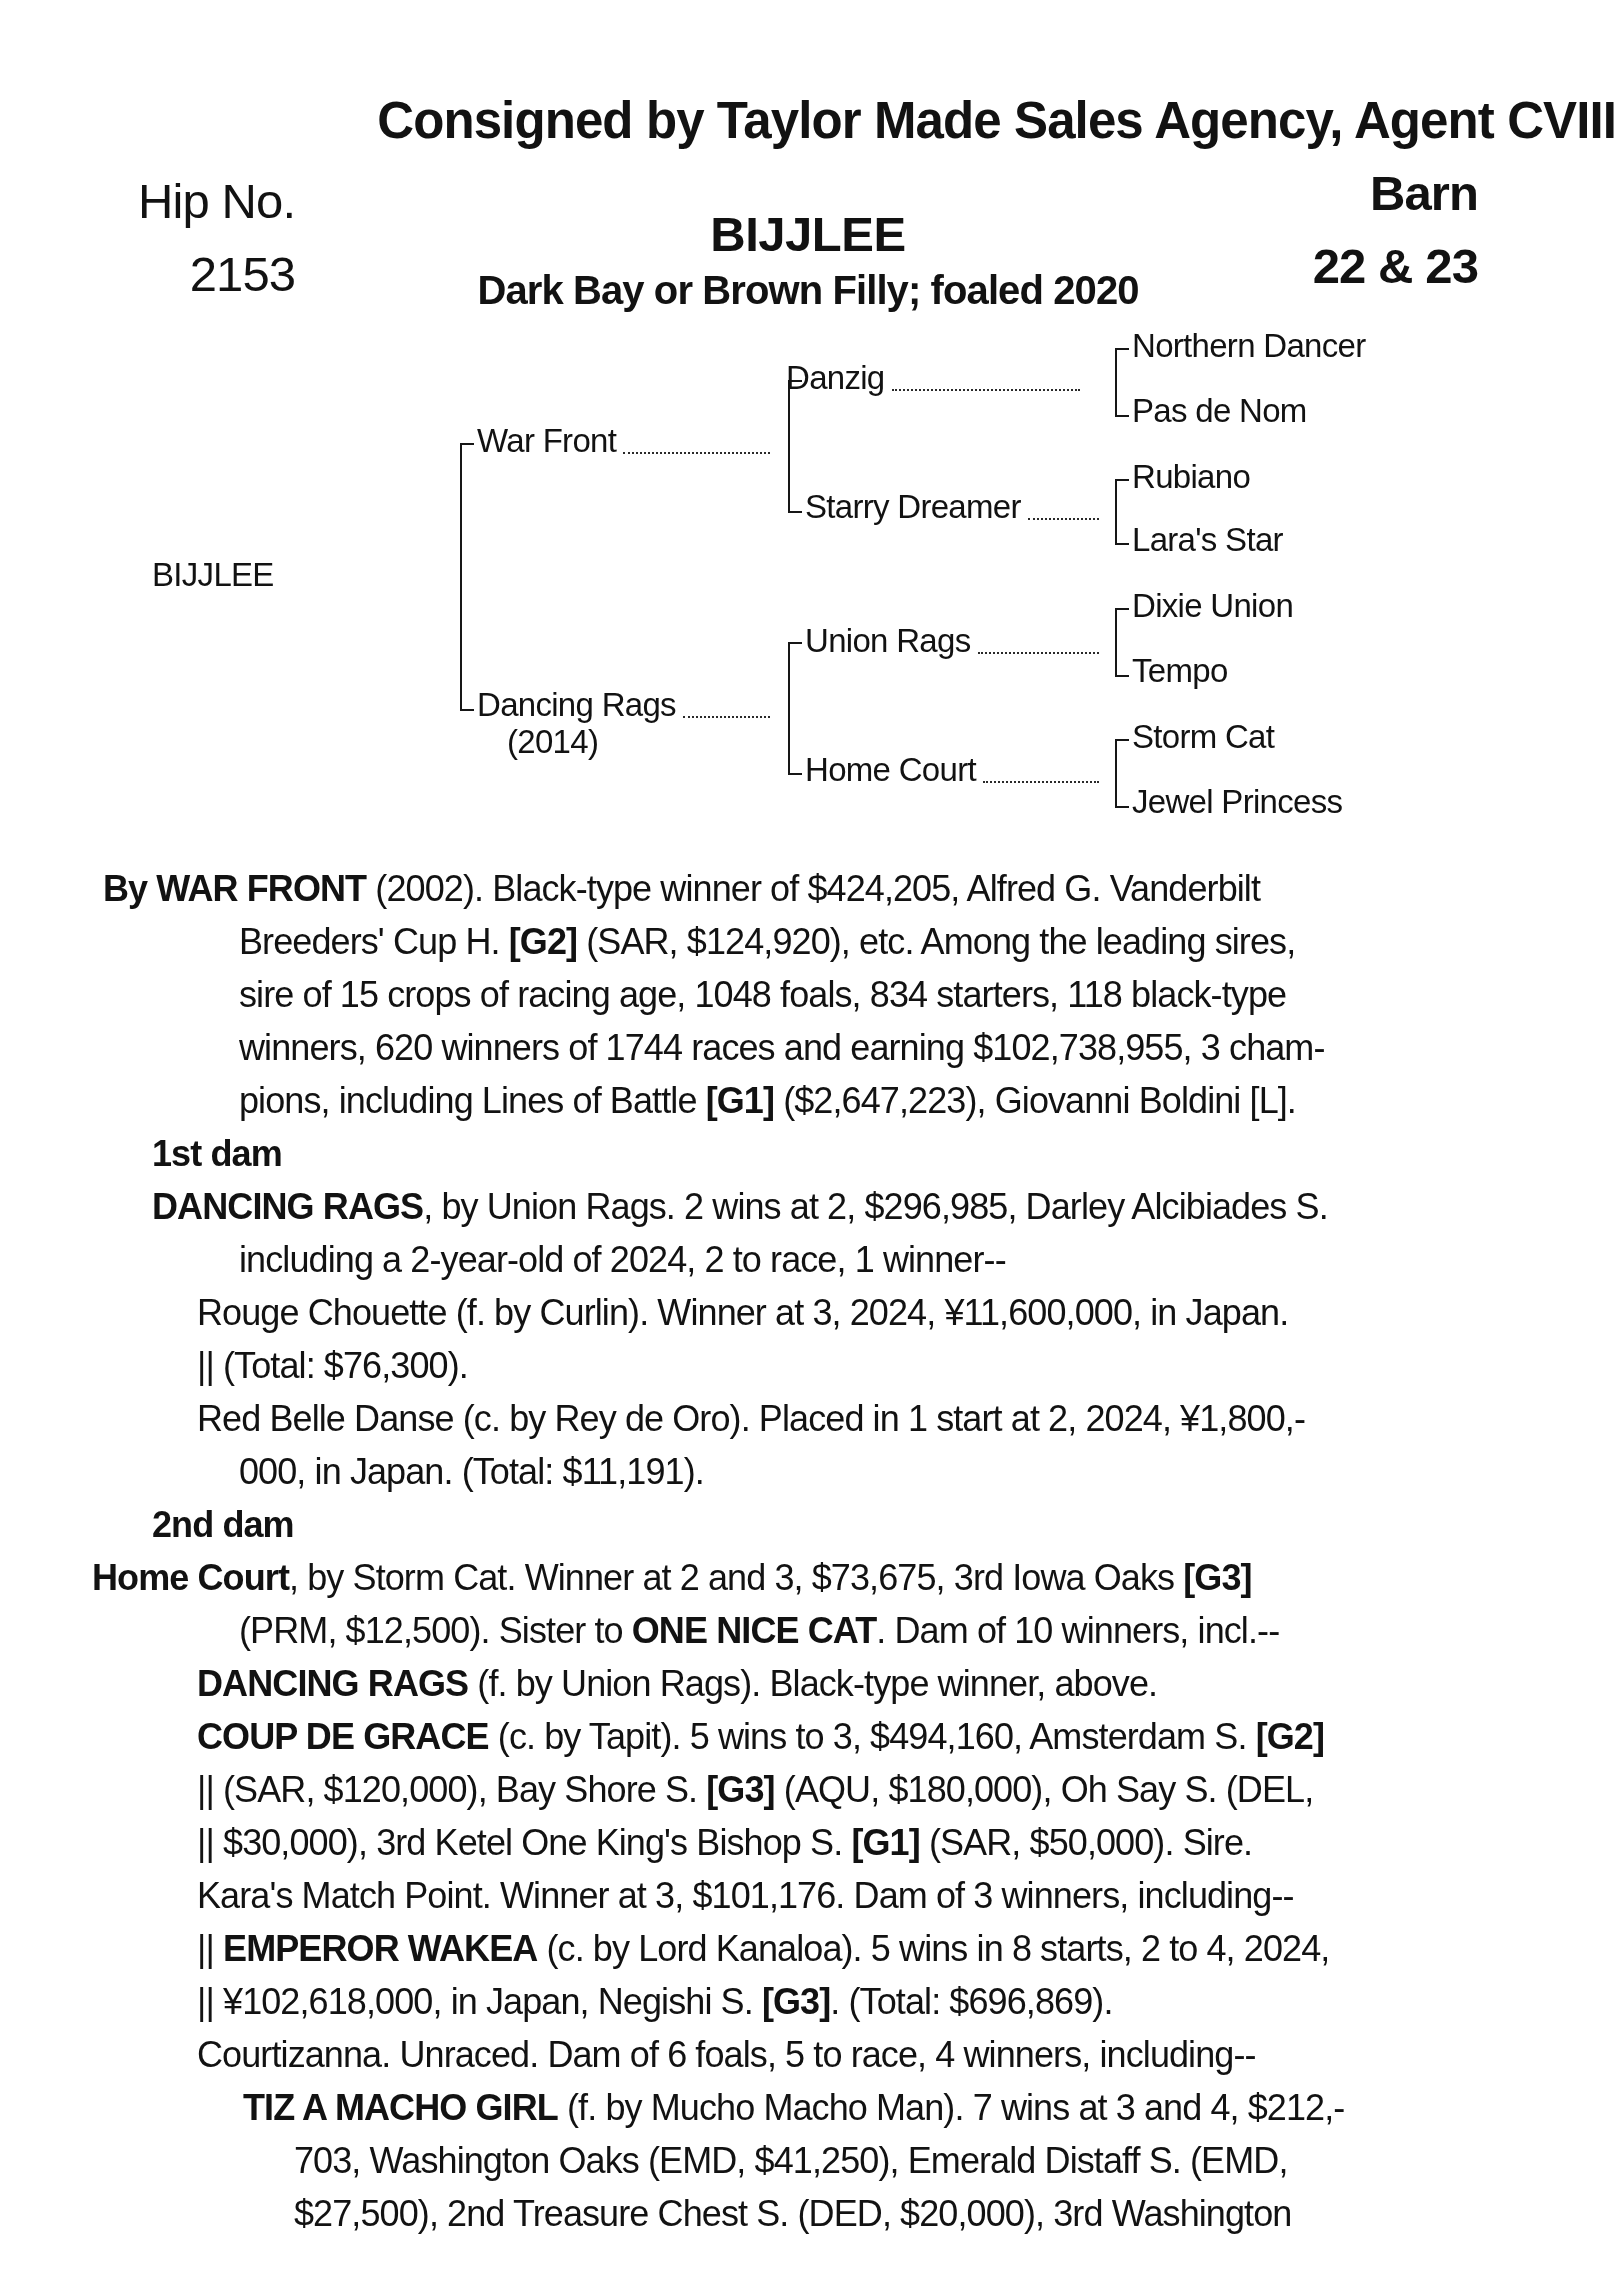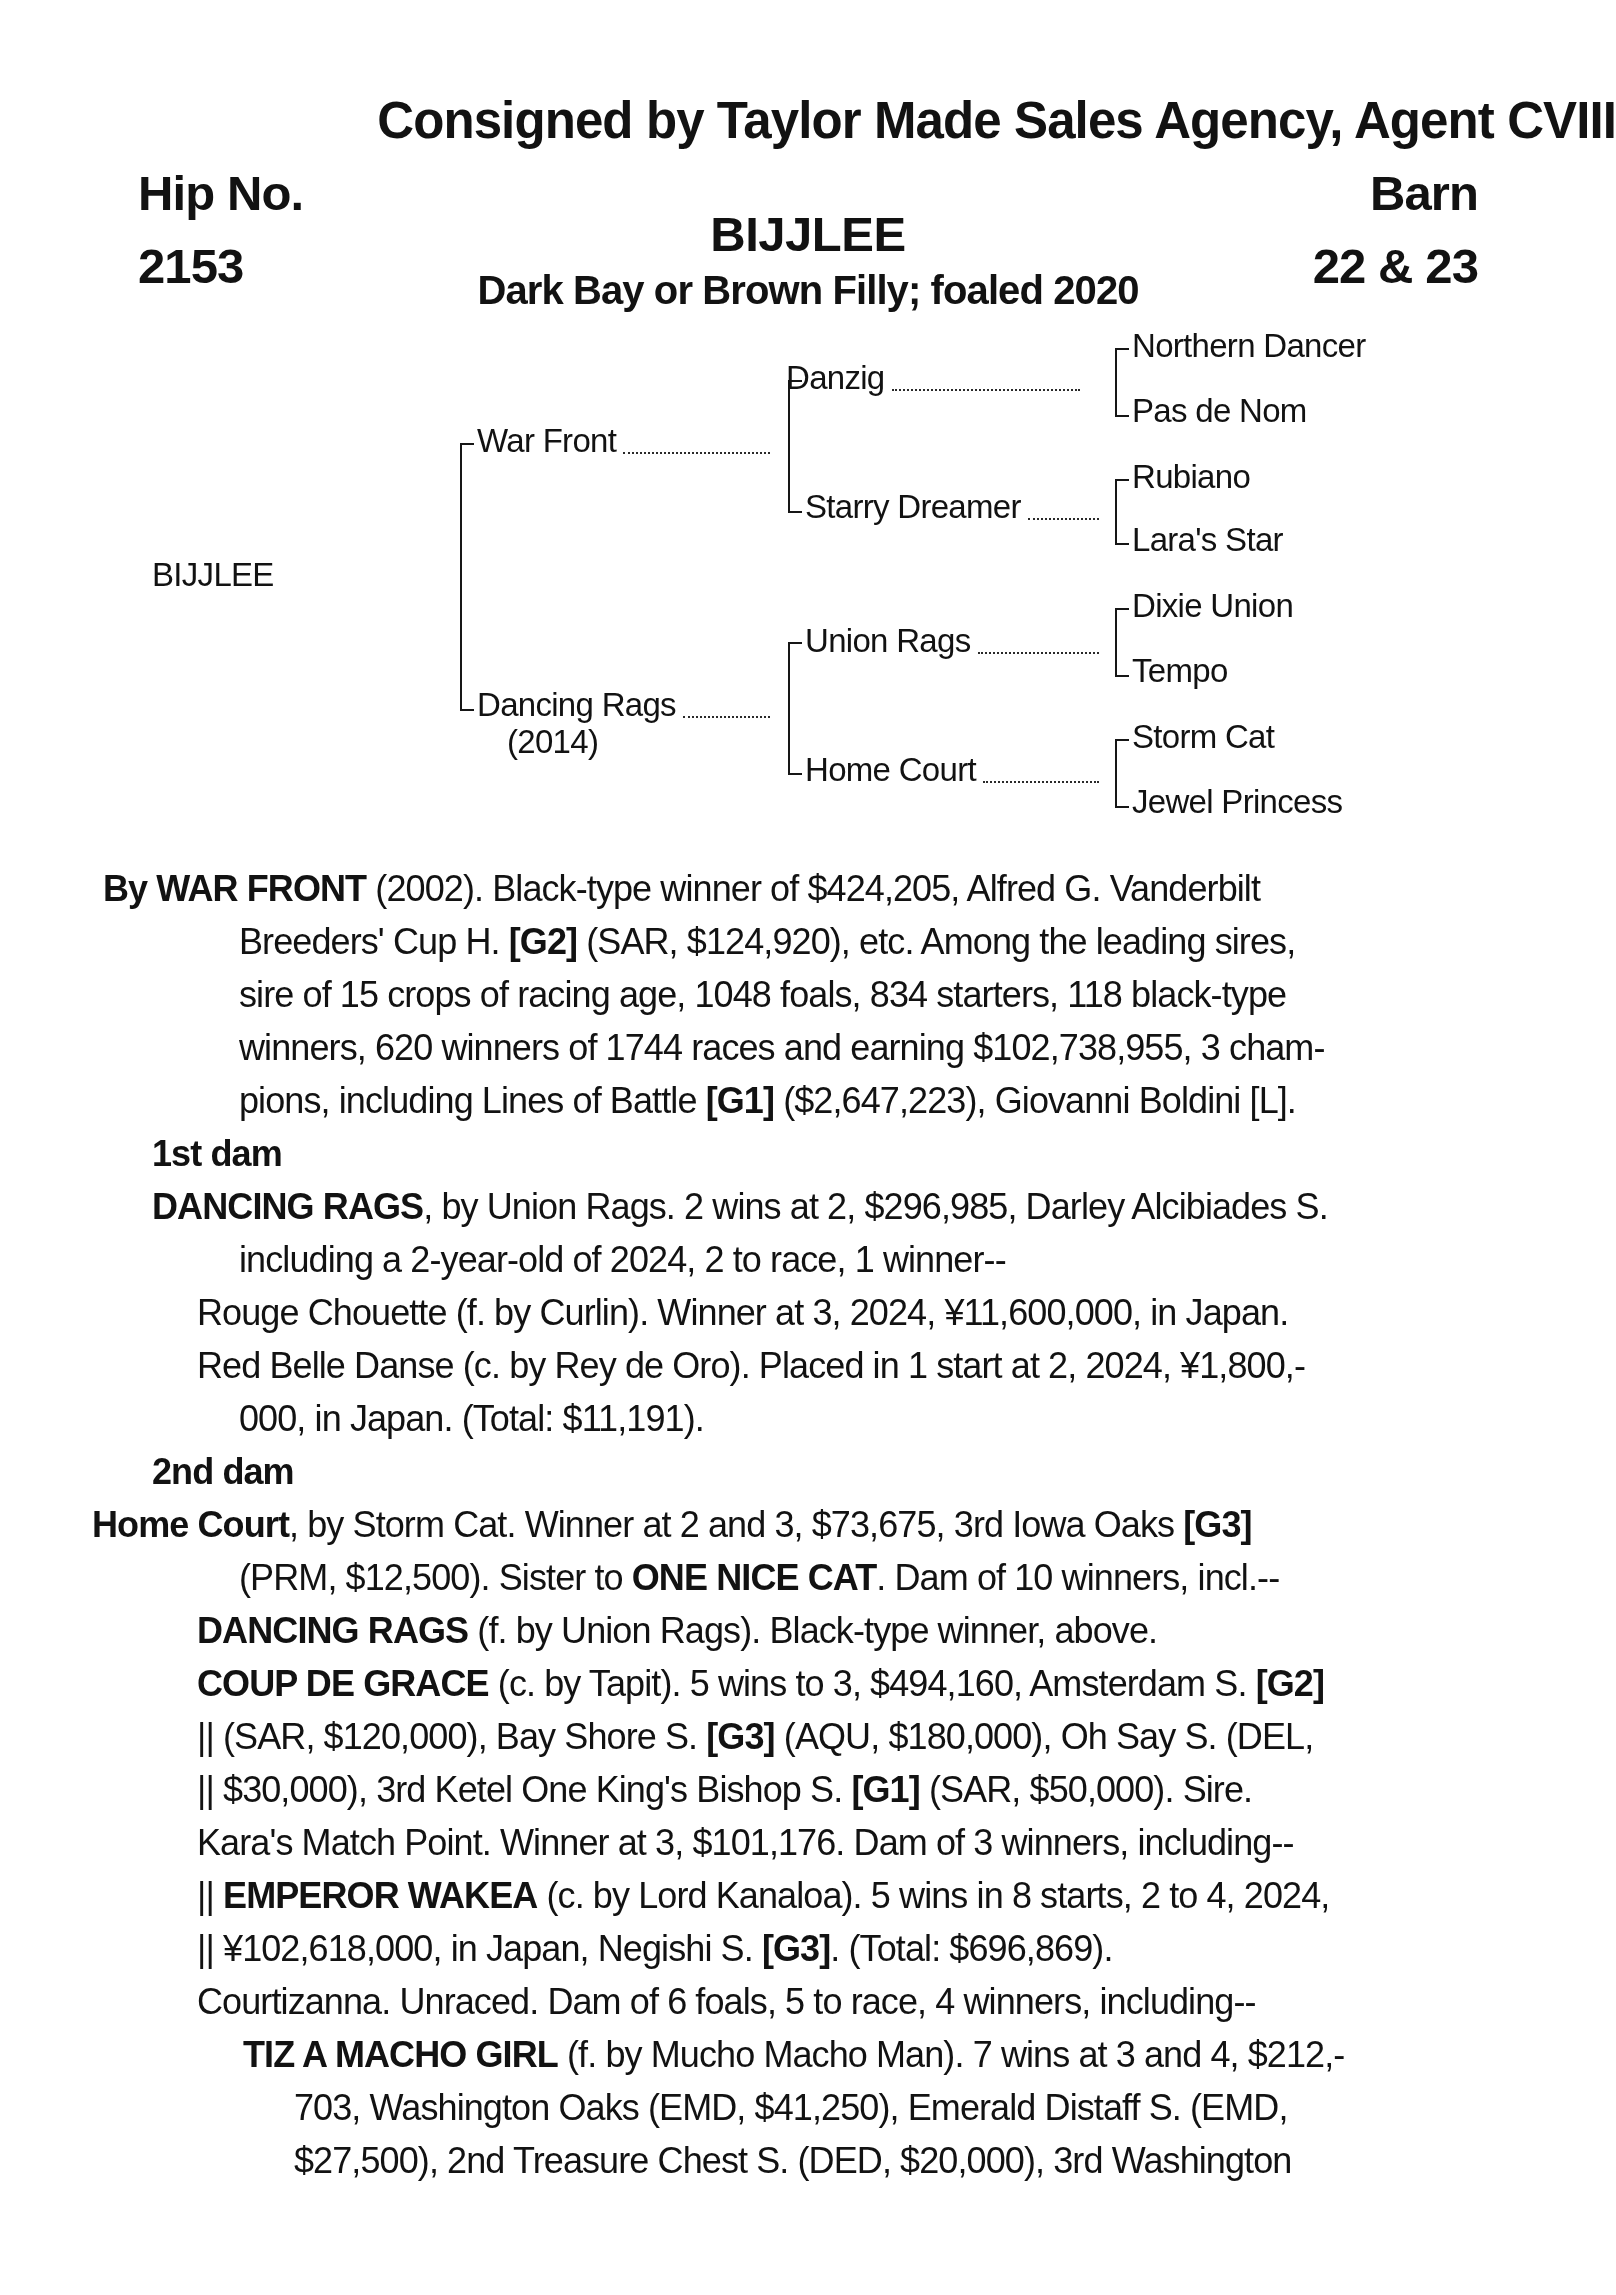--- a/index.html
+++ b/index.html
@@ -1,22 +1,22 @@
 <!DOCTYPE html>
 <html style="font-size:7.3px"><head>
 <meta charset="utf-8">
 <style>
   html,body{margin:0;padding:0;background:#ffffff;}
   .page{position:relative;width:1616px;height:3227px;background:#ffffff;color:#121212;
         font-family:"Liberation Sans","DejaVu Sans",sans-serif;overflow:hidden;}
   
   .consignor{position:absolute;left:0;top:91px;width:100%;text-align:right;
              font-size:51px;font-weight:bold;letter-spacing:-0.9px;}
-  .hipblock{position:absolute;left:138px;top:157px;font-size:49px;font-weight:bold;
-            line-height:73px;letter-spacing:-0.9px;}
+  .hipblock{position:absolute;left:138px;top:165px;font-size:49px;font-weight:normal;
+            line-height:73px;letter-spacing:-0.9px;text-align:right;}
   .barnblock{position:absolute;right:138px;top:157px;font-size:49px;font-weight:bold;
              line-height:73px;letter-spacing:-0.9px;text-align:right;}
   .horsename{position:absolute;left:0;top:206px;width:100%;text-align:center;
              font-size:49px;font-weight:bold;letter-spacing:-0.5px;}
   .horsedesc{position:absolute;left:0;top:268px;width:100%;text-align:center;
              font-size:40px;font-weight:bold;letter-spacing:-0.9px;}
   
   .ped{position:absolute;left:0;top:0;width:1616px;height:849px;font-size:33px;letter-spacing:-0.7px;}
   .ped-entry{position:absolute;display:flex;align-items:flex-end;white-space:nowrap;}
   .ped-entry .name{line-height:1.1;}
@@ -120,20 +120,21 @@
   <div class="cat-body">
       <div class="bline" style="padding-left: 103px;"><b>By WAR FRONT</b><span> (2002). Black-type winner of $424,205, Alfred G. Vanderbilt</span></div>
       <div class="bline" style="padding-left: 239px;"><span>Breeders' Cup H. </span><b>[G2]</b><span> (SAR, $124,920), etc. Among the leading sires,</span></div>
       <div class="bline" style="padding-left: 239px;"><span>sire of 15 crops of racing age, 1048 foals, 834 starters, 118 black-type</span></div>
       <div class="bline" style="padding-left: 239px;"><span>winners, 620 winners of 1744 races and earning $102,738,955, 3 cham-</span></div>
       <div class="bline" style="padding-left: 239px;"><span>pions, including Lines of Battle </span><b>[G1]</b><span> ($2,647,223), Giovanni Boldini [L].</span></div>
       <div class="bline" style="padding-left: 152px;"><b>1st dam</b></div>
       <div class="bline" style="padding-left: 152px;"><b>DANCING RAGS</b><span>, by Union Rags. 2 wins at 2, $296,985, Darley Alcibiades S.</span></div>
       <div class="bline" style="padding-left: 239px;"><span>including a 2-year-old of 2024, 2 to race, 1 winner--</span></div>
       <div class="bline" style="padding-left: 197px;"><span>Rouge Chouette (f. by Curlin). Winner at 3, 2024, ¥11,600,000, in Japan.</span></div>
+      <div class="bline" style="padding-left: 197px;"><span>|| (Total: $76,300).</span></div>
       <div class="bline" style="padding-left: 197px;"><span>Red Belle Danse (c. by Rey de Oro). Placed in 1 start at 2, 2024, ¥1,800,-</span></div>
       <div class="bline" style="padding-left: 239px;"><span>000, in Japan. (Total: $11,191).</span></div>
       <div class="bline" style="padding-left: 152px;"><b>2nd dam</b></div>
       <div class="bline" style="padding-left: 92px;"><b>Home Court</b><span>, by Storm Cat. Winner at 2 and 3, $73,675, 3rd Iowa Oaks </span><b>[G3]</b></div>
       <div class="bline" style="padding-left: 239px;"><span>(PRM, $12,500). Sister to </span><b>ONE NICE CAT</b><span>. Dam of 10 winners, incl.--</span></div>
       <div class="bline" style="padding-left: 197px;"><b>DANCING RAGS</b><span> (f. by Union Rags). Black-type winner, above.</span></div>
       <div class="bline" style="padding-left: 197px;"><b>COUP DE GRACE</b><span> (c. by Tapit). 5 wins to 3, $494,160, Amsterdam S. </span><b>[G2]</b></div>
       <div class="bline" style="padding-left: 197px;"><span>|| (SAR, $120,000), Bay Shore S. </span><b>[G3]</b><span> (AQU, $180,000), Oh Say S. (DEL,</span></div>
       <div class="bline" style="padding-left: 197px;"><span>|| $30,000), 3rd Ketel One King's Bishop S. </span><b>[G1]</b><span> (SAR, $50,000). Sire.</span></div>
       <div class="bline" style="padding-left: 197px;"><span>Kara's Match Point. Winner at 3, $101,176. Dam of 3 winners, including--</span></div>

